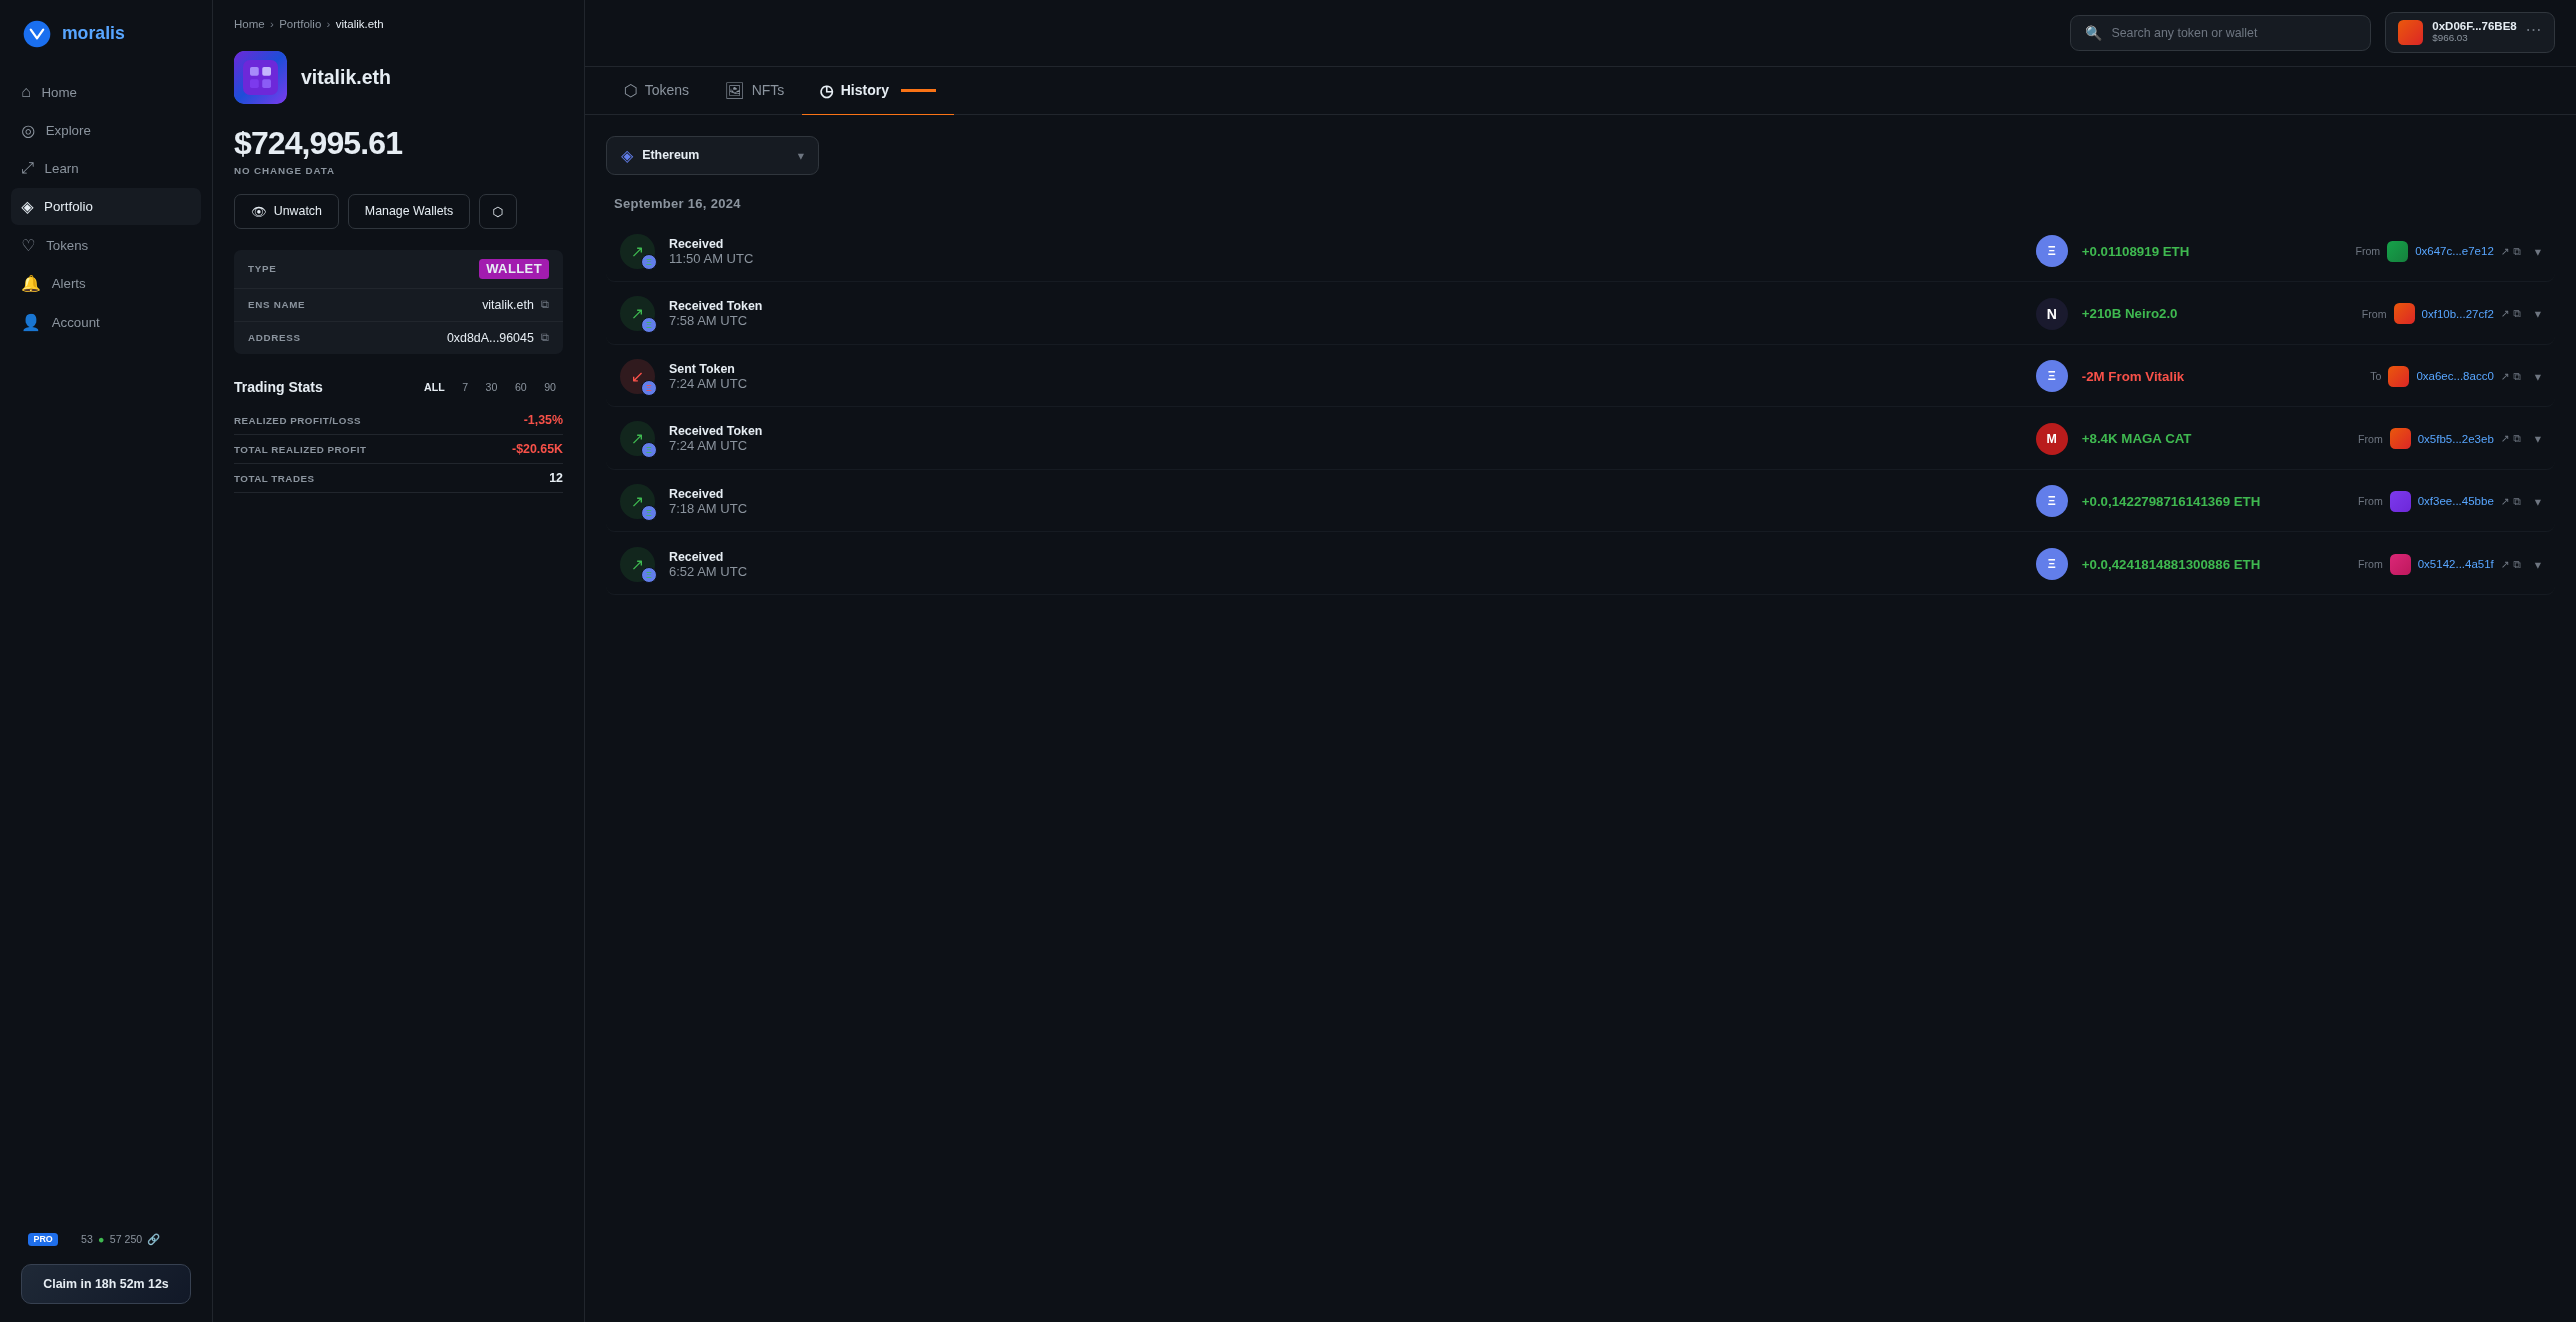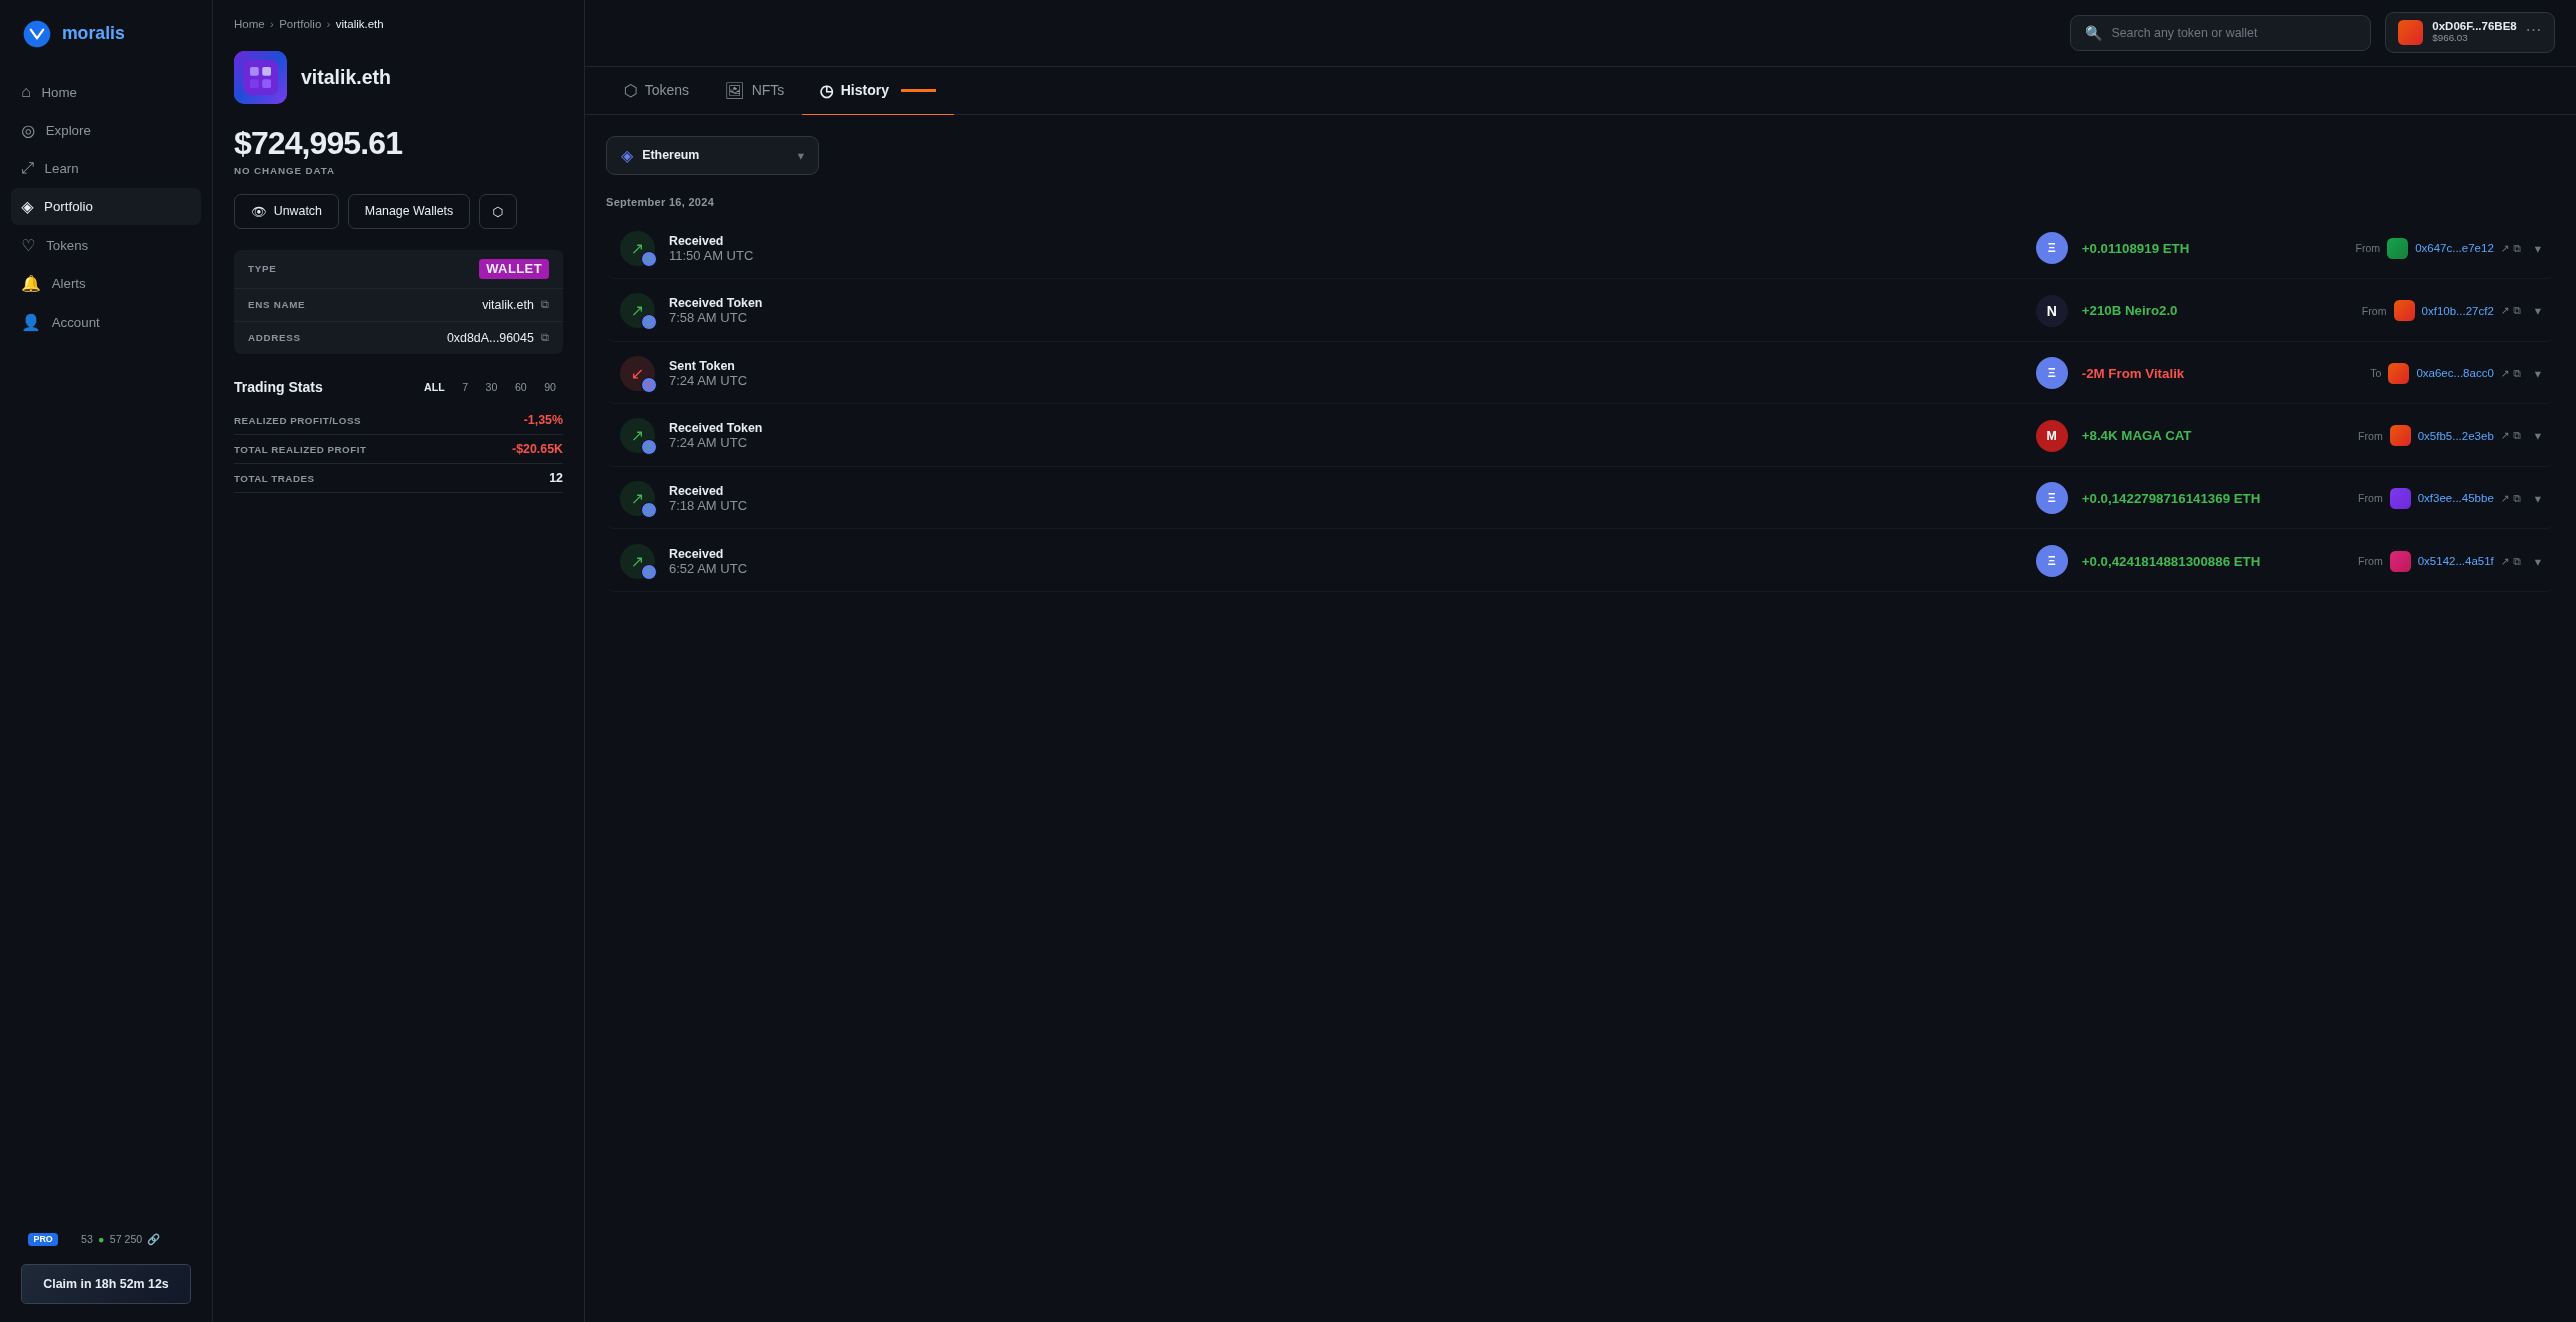--- a/index.html
+++ b/index.html
@@ -82,21 +82,21 @@
       display: flex;
       align-items: center;
       gap: 5.3px;
       font-size: 10.6px;
       color: #8b949e;
     }
     .claim-banner {
       margin: 7px 10.6px;
       background: linear-gradient(135deg, #1f2937, #111827);
       border: 0.9px solid #374151;
-      border-radius: 5px;
+      border-radius: 10px;
       padding: 12.4px 14px;
       text-align: center;
       cursor: pointer;
       font-size: 12.4px;
       font-weight: 600;
       color: #e6edf3;
     }
 
     
     .main {
@@ -409,25 +409,26 @@
       padding: 8.9px 14px;
       width: 213px;
       cursor: pointer;
       margin-bottom: 21px;
     }
     .chain-icon { font-size: 16px; }
     .chain-name { font-size: 12.4px; font-weight: 600; color: #e6edf3; flex: 1; }
     .chevron-down { color: #6e7681; font-size: 12.4px; }
 
     .date-separator {
-      font-size: 11px;
+      font-size: 13px;
       font-weight: 600;
       color: #8b949e;
       margin-bottom: 10.6px;
       letter-spacing: 0.3px;
+      margin-left: 8px;
     }
 
     .tx-list { display: flex; flex-direction: column; gap: 1.8px; }
     .tx-row {
       display: flex;
       align-items: center;
       gap: 14px;
       padding: 12.4px 14px;
       border-radius: 8.9px;
       cursor: pointer;

